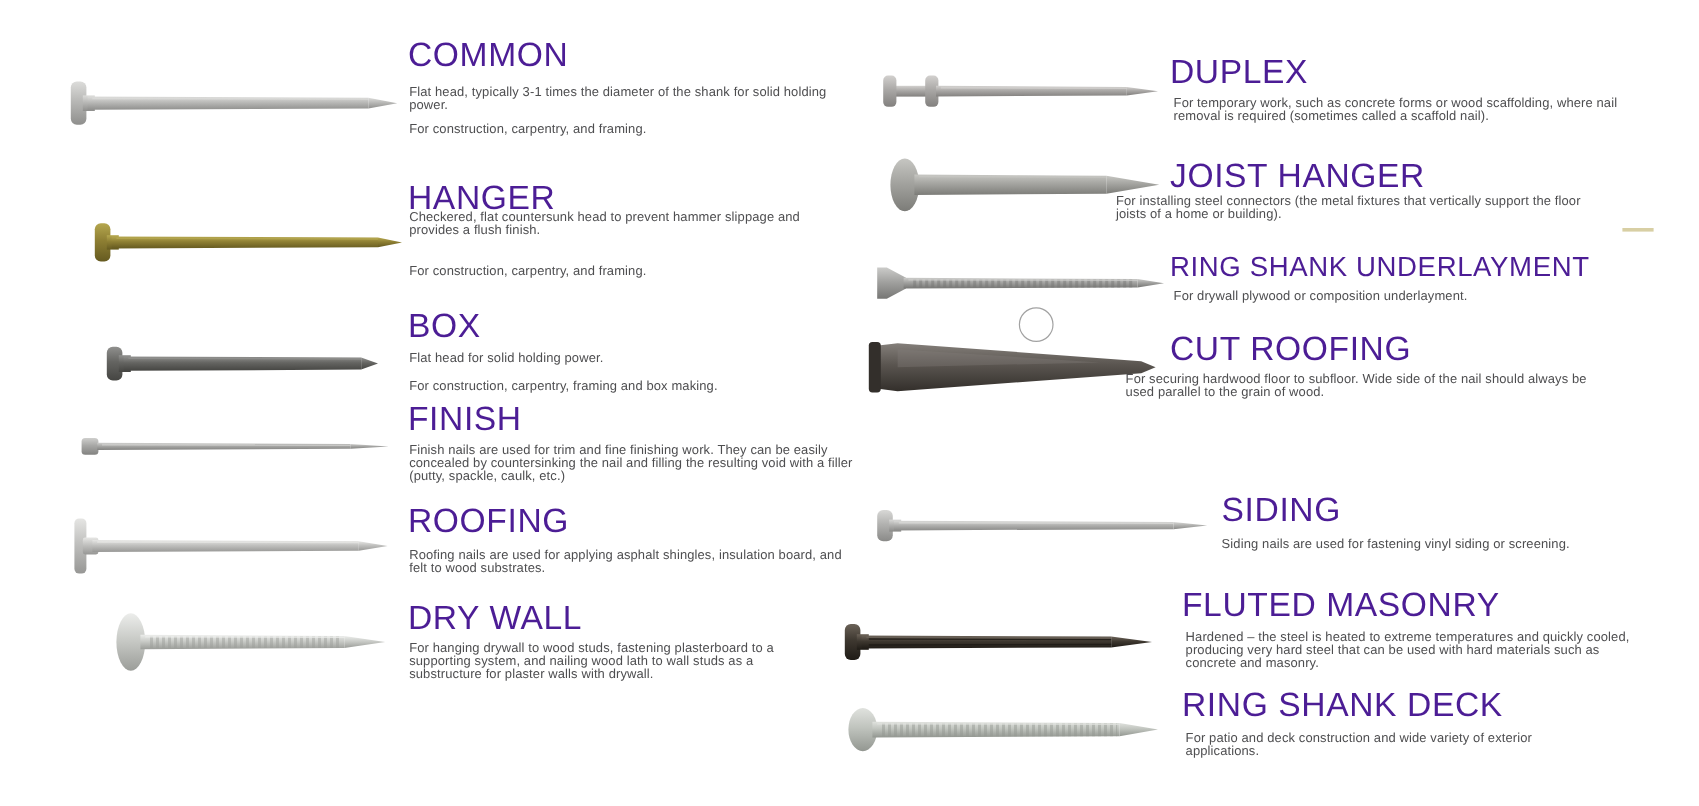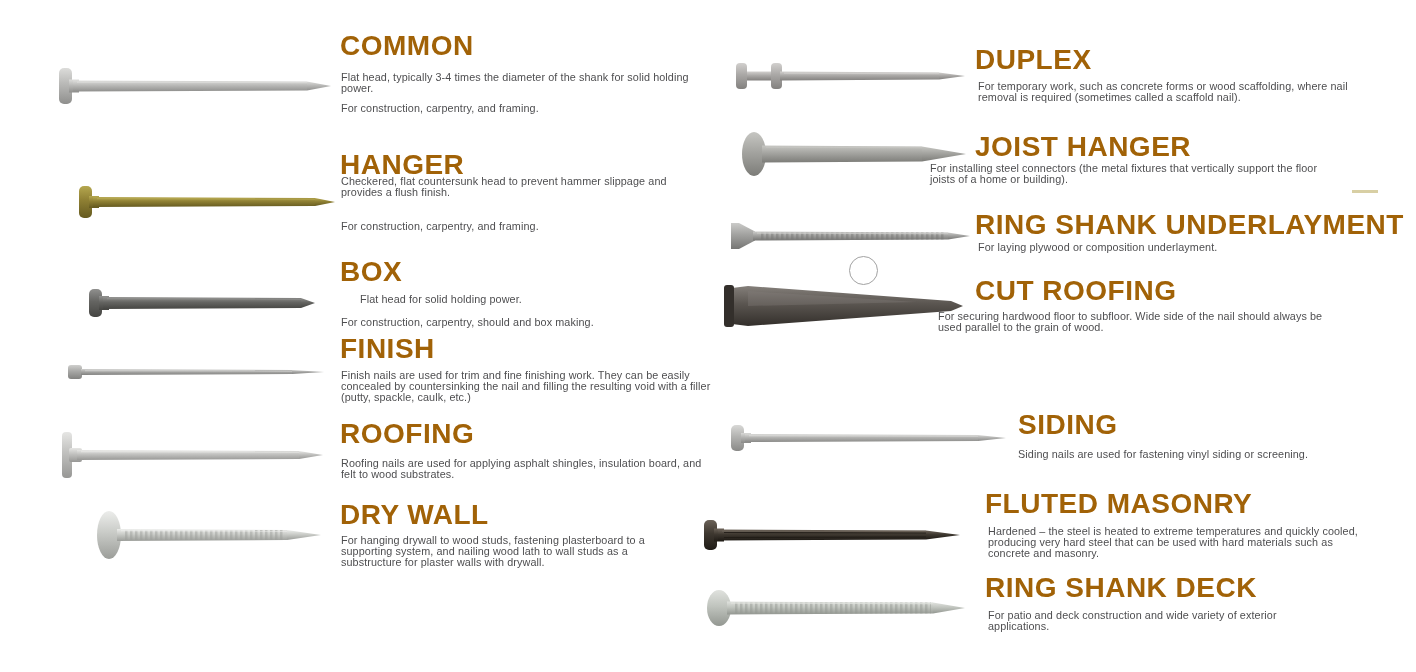--- a/index.html
+++ b/index.html
@@ -1,24 +1,24 @@
 <!DOCTYPE html>
 <html><head>
 <meta charset="utf-8">
 <style>
   html,body{margin:0;padding:0;}
   body{
     width:1416px;height:672px;position:relative;overflow:hidden;
     background:#ffffff;font-family:"Liberation Sans", sans-serif;
   }
   .t{
-    position:absolute;margin:0;font-weight:bold;font-size:28px;line-height:1;
-    letter-spacing:.5px;color:#a16207;white-space:nowrap;
-  }
-  .t-sm{font-size:28px;}
+    position:absolute;margin:0;font-weight:normal;font-size:28px;line-height:1;
+    letter-spacing:.5px;color:#4c1d95;white-space:nowrap;
+  }
+  .t-sm{font-size:23px;}
   .d{
     position:absolute;margin:0;font-size:10.8px;line-height:11px;
     letter-spacing:.1px;color:#4e4e50;
   }
   .nail{position:absolute;}
   .nail svg{display:block;width:100%;height:100%;}
   .circle-marker{
     position:absolute;left:849px;top:256px;width:27px;height:27px;
     border-radius:50%;border:1.5px solid #a2a2a2;background:transparent;
   }
@@ -39,21 +39,21 @@
         </linearGradient>
       </defs>
       <rect x="4" y="2" width="13" height="36" rx="5" fill="url(#g_common)"></rect>
       <rect x="14" y="13.5" width="10" height="13" fill="url(#g_common)"></rect>
       <polygon points="18,14.5 252,15.5 252,24.5 18,25.5" fill="url(#g_common)"></polygon>
       <polygon points="252,15.5 276,20 252,24.5" fill="url(#g_common)"></polygon>
       <line x1="22" y1="16" x2="252" y2="16.5" stroke="#dcdcda" stroke-width="1.4" opacity="0.8"></line>
     </svg>
   </div>
 <h2 class="t" style="left:340px;top:32px">COMMON</h2>
-<p class="d" style="left:341px;top:72px;width:360px">Flat head, typically 3-4 times the diameter of the shank for solid holding power.</p>
+<p class="d" style="left:341px;top:72px;width:360px">Flat head, typically 3-1 times the diameter of the shank for solid holding power.</p>
 <p class="d" style="left:341px;top:103px;width:360px">For construction, carpentry, and framing.</p>
 
 <div class="nail" style="left:75px;top:184px;width:262px;height:36px">
     <svg viewBox="0 0 262 36">
       <defs>
         <linearGradient id="g_sinker" x1="0" y1="0" x2="0" y2="1">
           <stop offset="0" stop-color="#b5a74f"></stop>
           <stop offset="0.45" stop-color="#8e7f33"></stop>
           <stop offset="1" stop-color="#655a20"></stop>
         </linearGradient>
@@ -79,22 +79,22 @@
         </linearGradient>
       </defs>
       <rect x="4" y="2" width="13" height="28" rx="5" fill="url(#g_box)"></rect>
       <rect x="14" y="9" width="10" height="14" fill="url(#g_box)"></rect>
       <polygon points="18,10 216,11 216,21 18,22" fill="url(#g_box)"></polygon>
       <polygon points="216,11 230,16 216,21" fill="url(#g_box)"></polygon>
       <line x1="22" y1="11.5" x2="216" y2="12" stroke="#90908e" stroke-width="1.4" opacity="0.8"></line>
     </svg>
   </div>
 <h2 class="t" style="left:340px;top:258px">BOX</h2>
-<p class="d" style="left:360px;top:294px;width:392px">Flat head for solid holding power.</p>
-<p class="d" style="left:341px;top:317px;width:392px">For construction, carpentry, should and box making.</p>
+<p class="d" style="left:341px;top:294px;width:392px">Flat head for solid holding power.</p>
+<p class="d" style="left:341px;top:317px;width:392px">For construction, carpentry, framing and box making.</p>
 
 <div class="nail" style="left:64px;top:359px;width:262px;height:26px">
     <svg viewBox="0 0 262 26">
       <defs>
         <linearGradient id="g_finish" x1="0" y1="0" x2="0" y2="1">
           <stop offset="0" stop-color="#cfcfcd"></stop>
           <stop offset="0.45" stop-color="#a8a8a6"></stop>
           <stop offset="1" stop-color="#828280"></stop>
         </linearGradient>
       </defs>
@@ -193,21 +193,21 @@
         </linearGradient>
       </defs>
       <polygon points="4,4 12,4 28,12.5 28,21.5 12,30 4,30" fill="url(#g_ring_shank_underlayment)"></polygon>
       <polygon points="26,12.5 221,13.5 221,20.5 26,21.5" fill="url(#g_ring_shank_underlayment)"></polygon>
       <polygon points="221,13.5 243,17 221,20.5" fill="url(#g_ring_shank_underlayment)"></polygon>
       <line x1="34" y1="17" x2="219" y2="17" stroke="#767674" stroke-width="7" stroke-dasharray="2.5,2.5" opacity="0.45"></line>
       <line x1="30" y1="14" x2="221" y2="14.5" stroke="#cbcbc9" stroke-width="1.4" opacity="0.8"></line>
     </svg>
   </div>
 <h2 class="t t-sm" style="left:975px;top:211px">RING SHANK UNDERLAYMENT</h2>
-<p class="d" style="left:978px;top:242px;width:400px">For laying plywood or composition underlayment.</p>
+<p class="d" style="left:978px;top:242px;width:400px">For drywall plywood or composition underlayment.</p>
 
 <div class="circle-marker"></div>
 
 <div class="nail" style="left:718px;top:282px;width:249px;height:48px">
     <svg viewBox="0 0 249 48">
       <defs>
         <linearGradient id="g_cut_flooring" x1="0" y1="0" x2="0" y2="1">
           <stop offset="0" stop-color="#847f7a"></stop>
           <stop offset="0.45" stop-color="#5a5550"></stop>
           <stop offset="1" stop-color="#332f2b"></stop>

